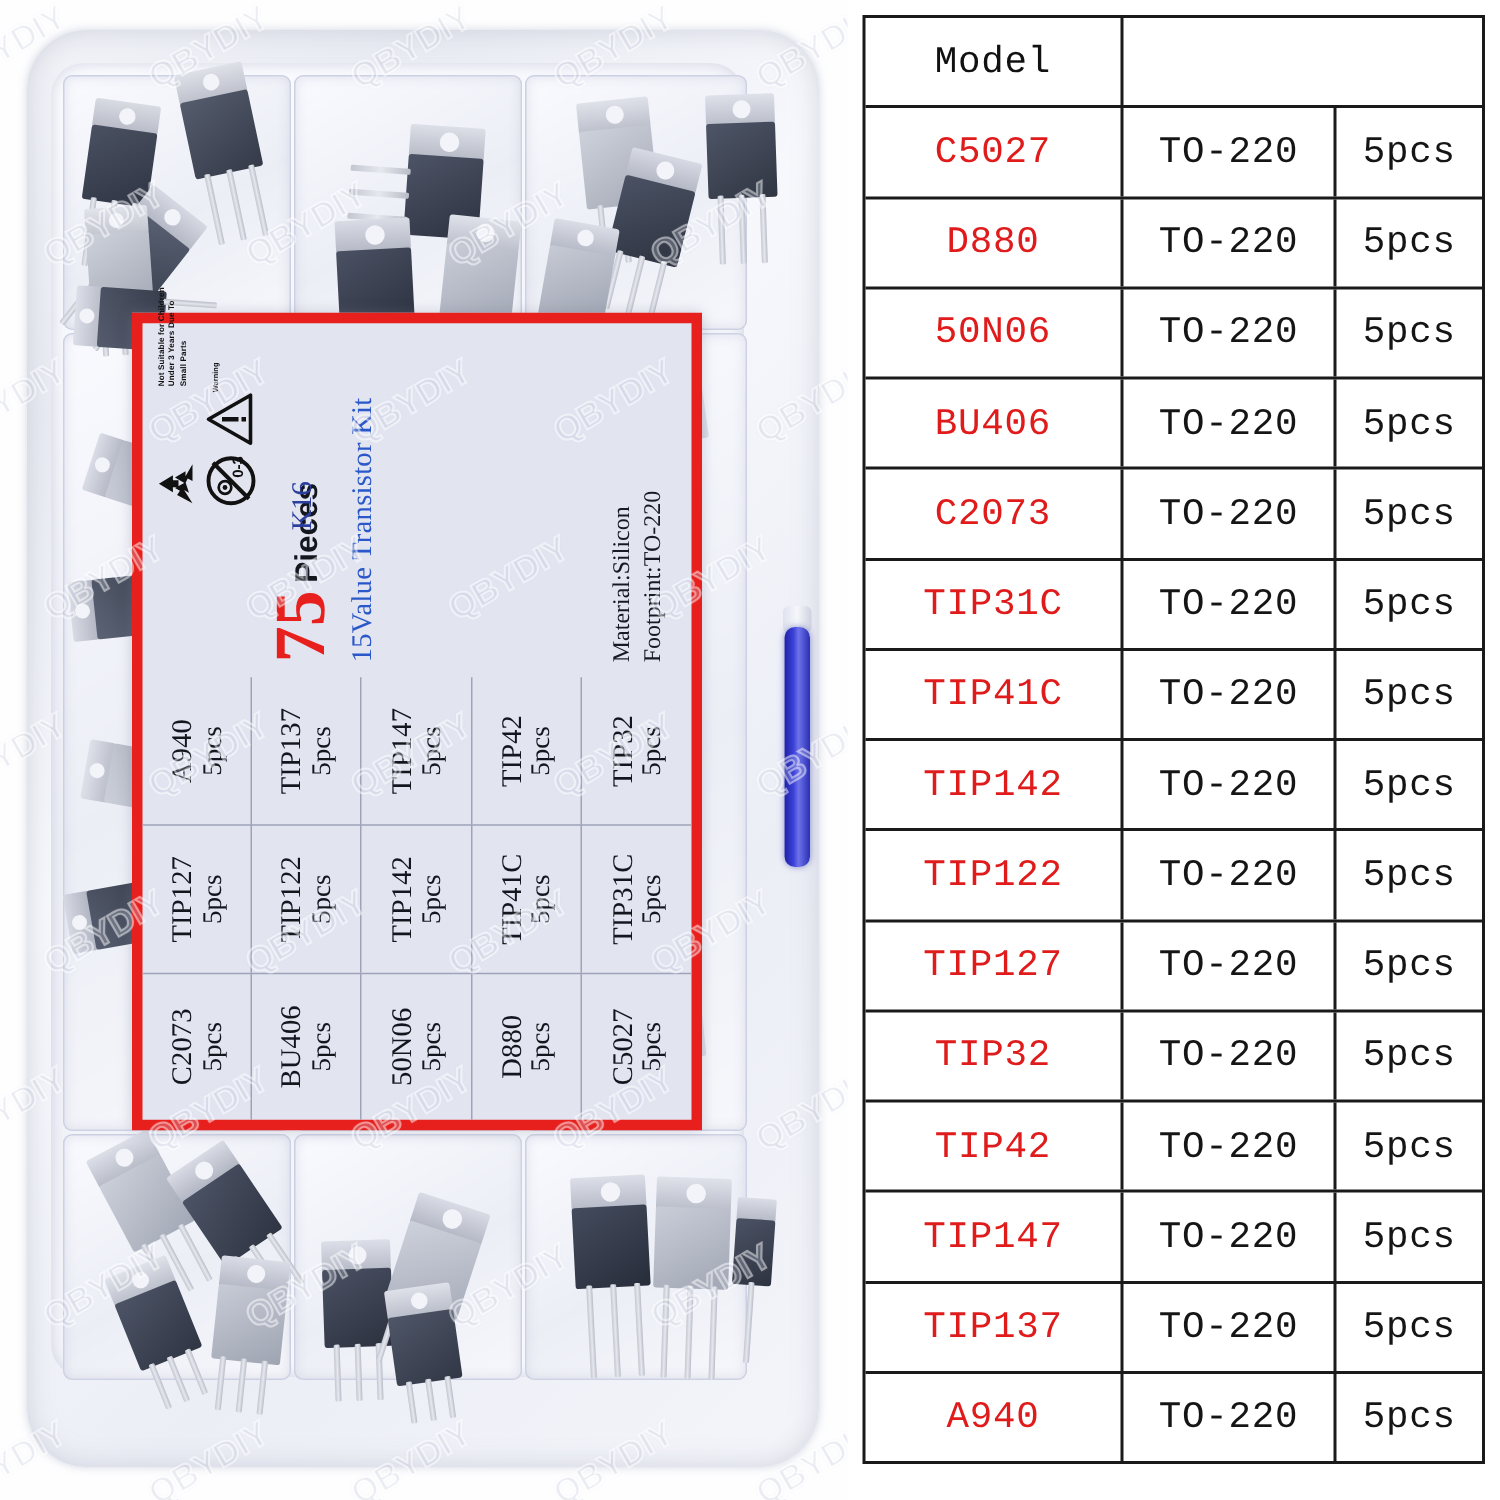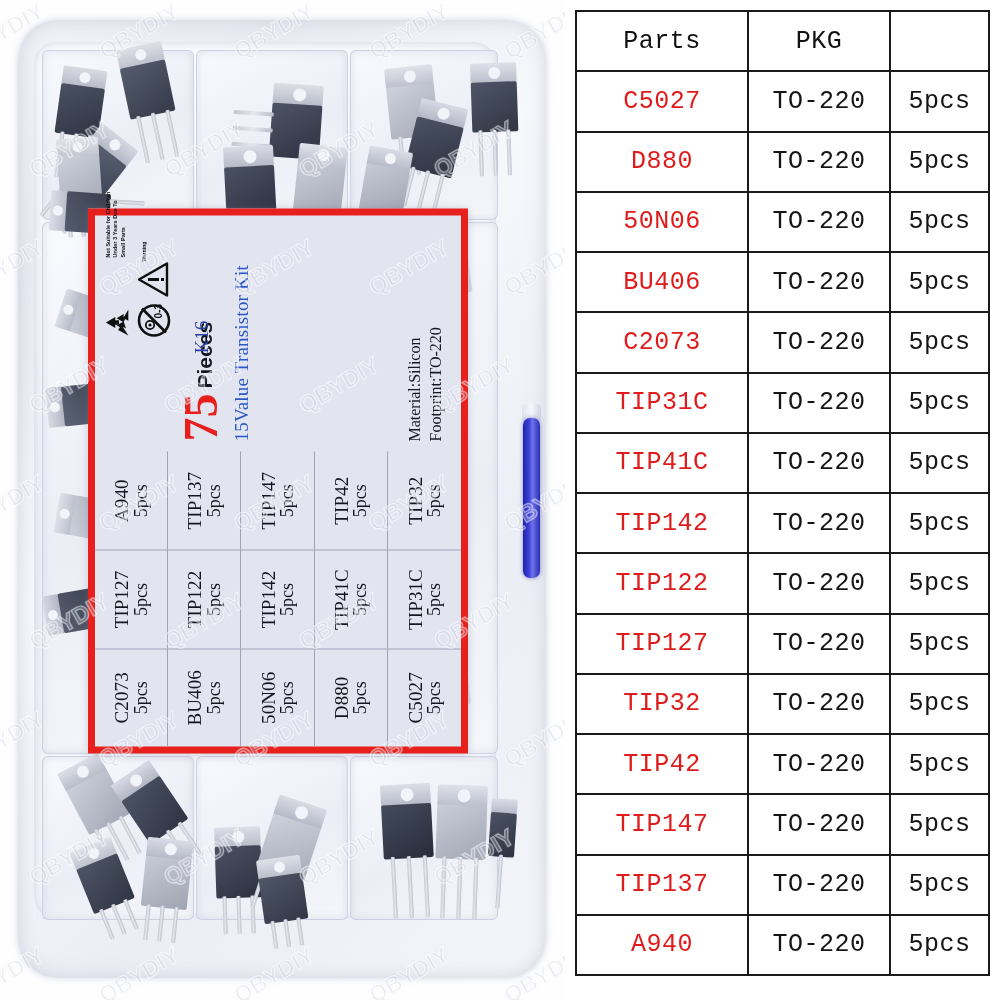--- a/index.html
+++ b/index.html
@@ -520,22 +520,21 @@
         <span style="left: -40px; top: 962px;">QBYDIY</span>
         <span style="left: 95px; top: 962px;">QBYDIY</span>
         <span style="left: 230px; top: 962px;">QBYDIY</span>
         <span style="left: 365px; top: 962px;">QBYDIY</span>
         <span style="left: 500px; top: 962px;">QBYDIY</span>
       </div>
   </div>
 
   <div class="table">
     <div class="trow head">
-      <div class="tcell c-model">Parts</div>
-      <div class="tcell c-pkg">PKG</div>
+      <div class="tcell c-model">Model</div>
     </div>
     <div id="tbody" style="display:contents"><div class="trow body">
           <div class="tcell c-model">C5027</div>
           <div class="tcell c-pkg">TO-220</div>
           <div class="tcell c-qty">5pcs</div>
         </div><div class="trow body">
           <div class="tcell c-model">D880</div>
           <div class="tcell c-pkg">TO-220</div>
           <div class="tcell c-qty">5pcs</div>
         </div><div class="trow body">

